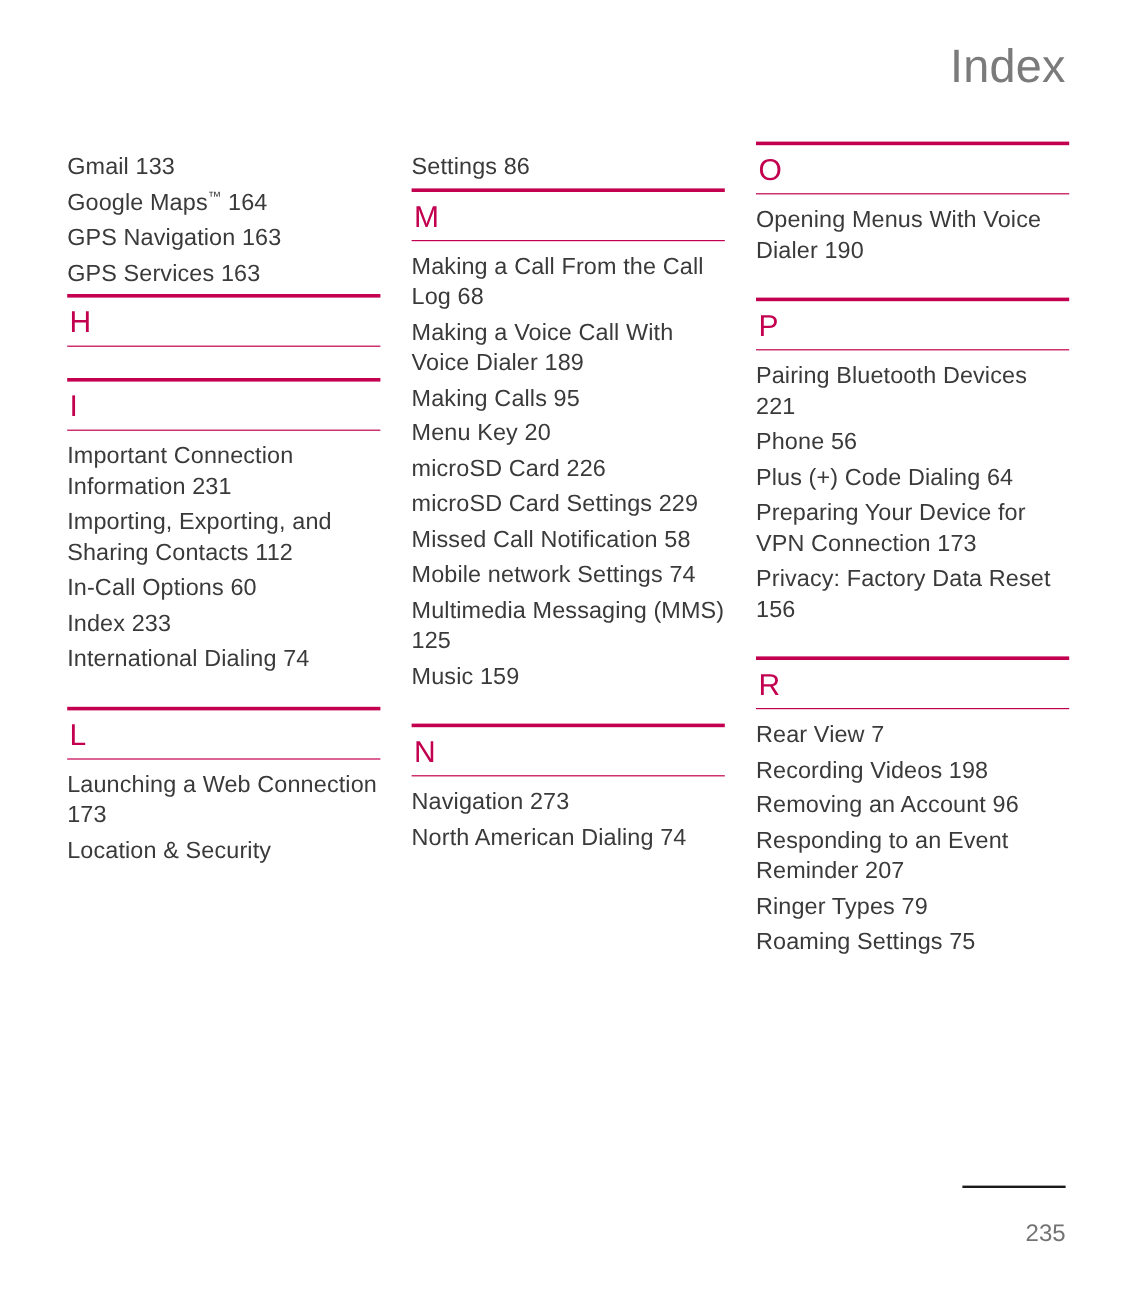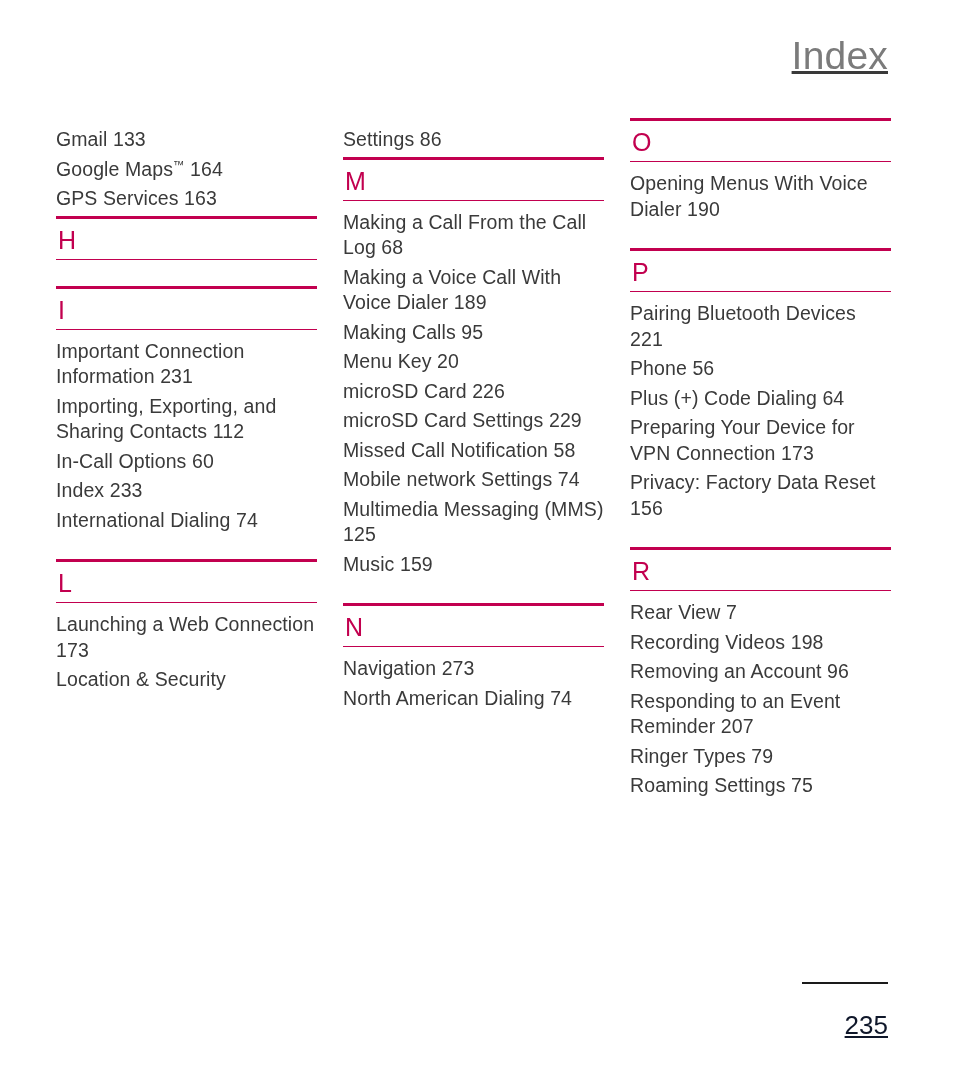--- a/index.html
+++ b/index.html
@@ -16,21 +16,20 @@
     overflow: hidden;
   }
 
   
   #page-header {
     position: absolute;
     top: 36px;
     left: 0;
     right: 66px;
     text-align: right;
-    text-decoration: underline;
   }
   #page-header .title {
     font-size: 39px;
     font-weight: 400;
     color: #7b7b7b;
     letter-spacing: 0.2px;
     line-height: 1;
   }
 
   
@@ -98,39 +97,39 @@
     text-align: right;
   }
   #page-footer .footer-rule {
     height: 2px;
     background: #1a1a1a;
     width: 86px;
     margin-left: auto;
     margin-bottom: 28px;
   }
   #page-footer .folio {
-    font-size: 26px;
-    color: #0f172a;
+    font-size: 20px;
+    color: #737373;
     line-height: 1;
-    text-decoration: underline;
   }
 </style>
 </head>
 <body>
 
 <div id="page-header">
   <div class="title">Index</div>
 </div>
 
 <div id="columns">
     <div class="column">
       <div class="entry-group">
         <div class="entry-list">
           <div class="entry"><span>Gmail 133</span></div>
           <div class="entry"><span>Google Maps</span><sup>™</sup><span> 164</span></div>
+          <div class="entry"><span>GPS Navigation 163</span></div>
           <div class="entry"><span>GPS Services 163</span></div>
         </div>
       </div>
       <div class="letter-group">
         <div class="rule-thick"></div>
         <div class="letter-heading">H</div>
         <div class="rule-thin"></div>
       </div>
       <div class="letter-group">
         <div class="rule-thick"></div>

